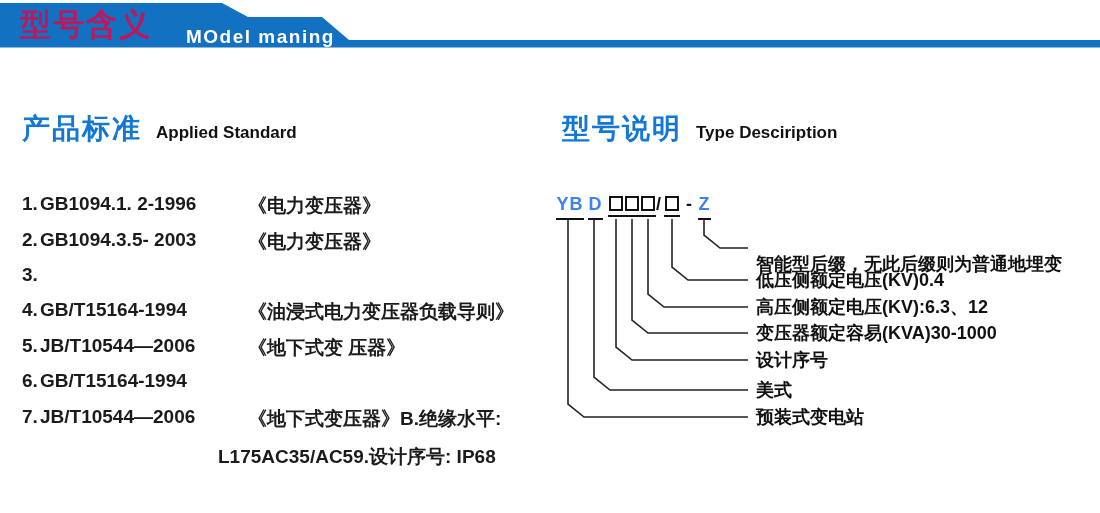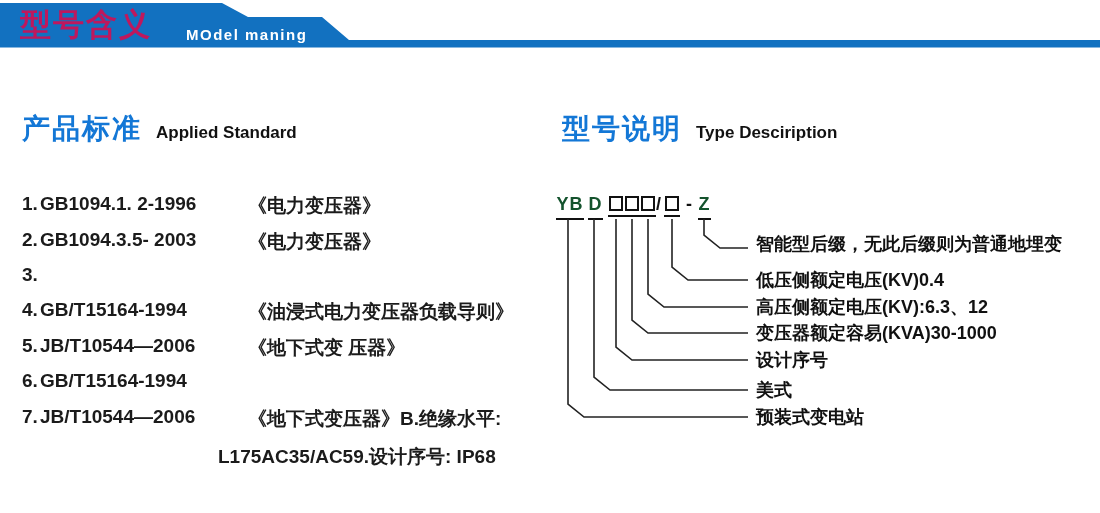--- a/index.html
+++ b/index.html
@@ -2,38 +2,38 @@
 <html><head>
 <meta charset="utf-8">
 <style>
   html,body{margin:0;padding:0;background:#fff;}
   #page{position:relative;width:1100px;height:513px;background:#ffffff;overflow:hidden;
         font-family:"Liberation Sans","DejaVu Sans",sans-serif;color:#1b1b1b;}
 
   
   #banner-svg{position:absolute;left:0;top:0;width:1100px;height:60px;}
   .banner-title{position:absolute;left:20px;top:4px;font-size:31px;font-weight:700;color:#be185d;letter-spacing:2px;}
-  .banner-sub{position:absolute;left:186px;top:26px;font-size:15px;font-weight:700;color:#ffffff;letter-spacing:1.5px;}
+  .banner-sub{position:absolute;left:186px;top:26px;font-size:19px;font-weight:700;color:#ffffff;letter-spacing:1.5px;}
 
   
   .sec-head{position:absolute;display:flex;align-items:baseline;}
   .sec-head .zh{font-size:28px;font-weight:700;color:#1377d6;letter-spacing:2px;}
   .sec-head .en{font-size:17px;font-weight:600;color:#111;margin-left:14px;}
   #head-left{left:22px;top:110px;}
   #head-right{left:562px;top:110px;}
 
   
   .std-row{position:absolute;left:22px;display:flex;font-size:19px;font-weight:600;white-space:nowrap;}
   .std-num{width:18px;}
   .std-code{width:178px;}
   .std-title{font-weight:700;margin-left:30px;}
   .std-cont{position:absolute;left:218px;font-size:19px;font-weight:600;white-space:nowrap;}
 
   
-  .mseg{position:absolute;top:194px;font-size:18px;font-weight:700;color:#14532d;
+  .mseg{position:absolute;top:194px;font-size:18px;font-weight:700;color:#3b82f6;
         border-bottom:2px solid #111;padding-bottom:3px;text-align:center;letter-spacing:1px;}
   .mplain{position:absolute;top:194px;font-size:18px;font-weight:700;color:#111;}
   .mboxwrap{position:absolute;top:196px;border-bottom:2px solid #111;padding:0 1px 4px 1px;}
   .mbox{display:block;width:10px;height:11px;border:2px solid #111;}
 
   
   #lines-svg{position:absolute;left:0;top:0;width:1100px;height:513px;pointer-events:none;}
 
   
   .dlabel{position:absolute;left:756px;height:24px;line-height:24px;font-size:18px;font-weight:700;
@@ -119,21 +119,21 @@
       <polyline points="704,219 704,235 720,248 748,248"></polyline>
       <polyline points="672,219 672,267 688,280 748,280"></polyline>
       <polyline points="648,219 648,294 664,307 748,307"></polyline>
       <polyline points="632,219 632,320 648,333 748,333"></polyline>
       <polyline points="616,219 616,347 632,360 748,360"></polyline>
       <polyline points="594,219 594,377 610,390 748,390"></polyline>
       <polyline points="568,219 568,404 584,417 748,417"></polyline>
     </g>
   </svg>
 
-  <div class="dlabel" style="top:232px">智能型后缀，无此后缀则为普通地埋变</div>
+  <div class="dlabel" style="top:252px">智能型后缀，无此后缀则为普通地埋变</div>
   <div class="dlabel" style="top:268px">低压侧额定电压(KV)0.4</div>
   <div class="dlabel" style="top:295px">高压侧额定电压(KV):6.3、12</div>
   <div class="dlabel" style="top:321px">变压器额定容易(KVA)30-1000</div>
   <div class="dlabel" style="top:348px">设计序号</div>
   <div class="dlabel" style="top:378px">美式</div>
   <div class="dlabel" style="top:405px">预装式变电站</div>
 
 </div>
 
 </body></html>

